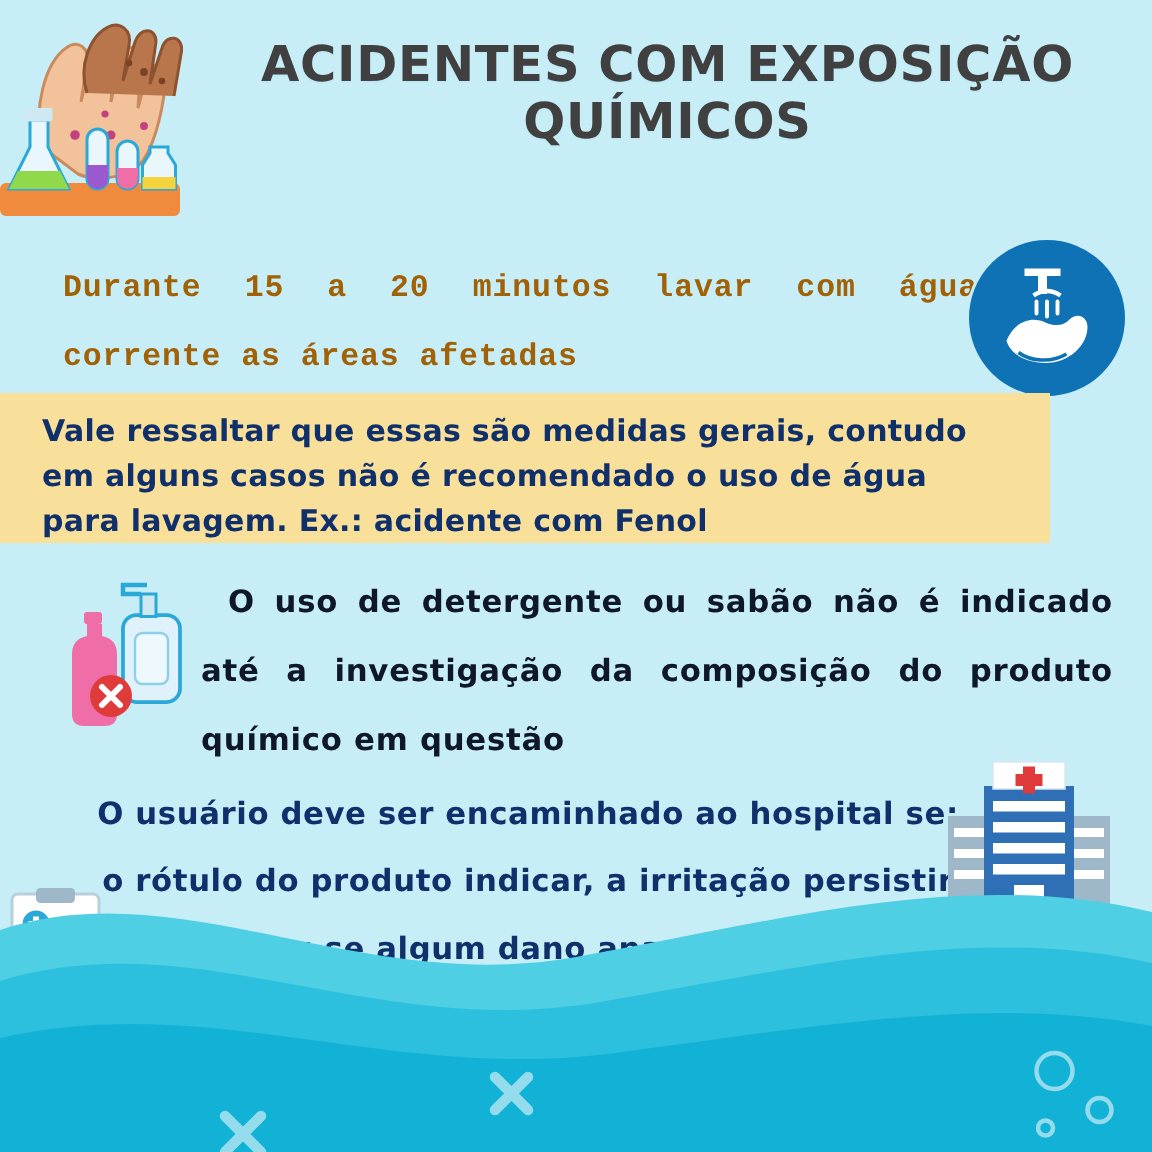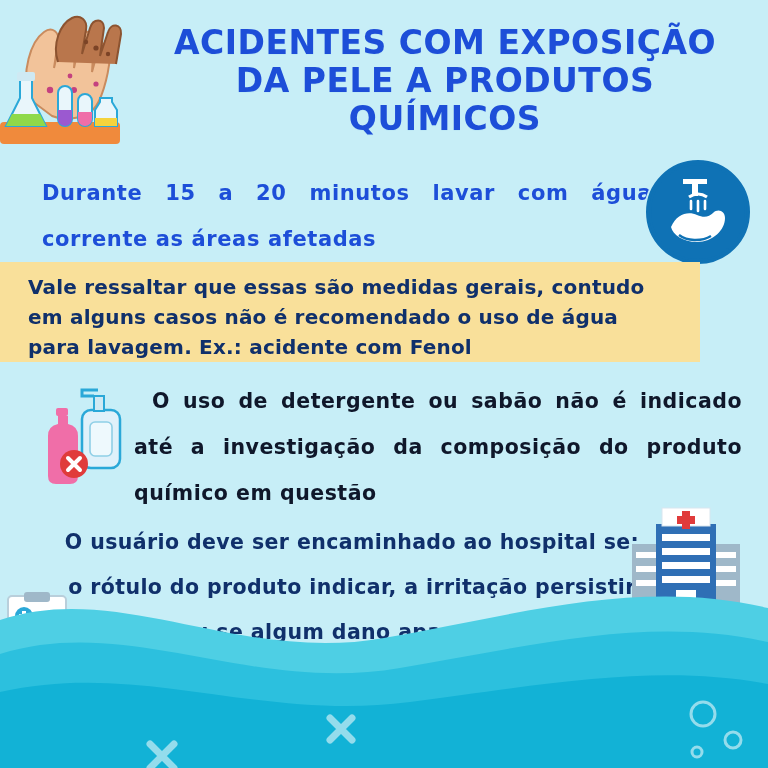--- a/index.html
+++ b/index.html
@@ -19,41 +19,42 @@
 
   
   .header{
     position:absolute;top:0;left:0;width:768px;height:162px;
     background:#c7eef7;
   }
   .title{
     position:absolute;
     left:150px;top:24px;width:590px;
     text-align:center;
-    color:#1d4ed8;
+    color:#404040;
     font-weight:bold;
     font-size:33px;
     line-height:38px;
     letter-spacing:0.5px;
     font-family:"DejaVu Sans", sans-serif;
     text-shadow:0 1px 0 #bfe9f5;
   }
 
   
   .hero-art{position:absolute;left:0;top:2px;width:160px;height:160px;}
 
   
   .block1{
     position:absolute;left:42px;top:170px;width:610px;
-    color:#1d4ed8;
+    color:#a16207;
     font-weight:bold;
     font-size:21px;
     line-height:46px;
     text-align:justify;
     letter-spacing:0.6px;
+    font-family:Liberation Mono, monospace;
   }
   .block1 .l1{display:block;text-align:justify;text-align-last:justify;}
   .block1 .l2{display:block;}
 
   
   .wash-icon{
     position:absolute;right:18px;top:160px;width:98px;height:98px;
     border-radius:50%;
     background:#0f72b5;
     border:3px solid #0f72b5;
@@ -148,21 +149,20 @@
 
       <rect x="78" y="92" width="14" height="32" rx="7" fill="#e9f6fb" stroke="#2aa8d8" stroke-width="2"></rect>
       <path d="M78 110 h14 v7 a7 7 0 0 1 -14 0 z" fill="#ef6ea8"></path>
 
       <path d="M100 96 h12 v4 l5 8 v16 h-22 v-16 l5 -8 z" fill="#e9f6fb" stroke="#2aa8d8" stroke-width="2"></path>
       <path d="M95 116 h22 v8 h-22 z" fill="#f5d33c"></path>
     </svg>
 
     <div class="title">
       <div>ACIDENTES COM EXPOSIÇÃO</div>
-      <div>DA PELE A PRODUTOS</div>
       <div>QUÍMICOS</div>
     </div>
   </div>
 
   <div class="block1">
     <span class="l1">Durante 15 a 20 minutos lavar com água</span>
     <span class="l2">corrente as áreas afetadas</span>
   </div>
 
   <div class="wash-icon">

